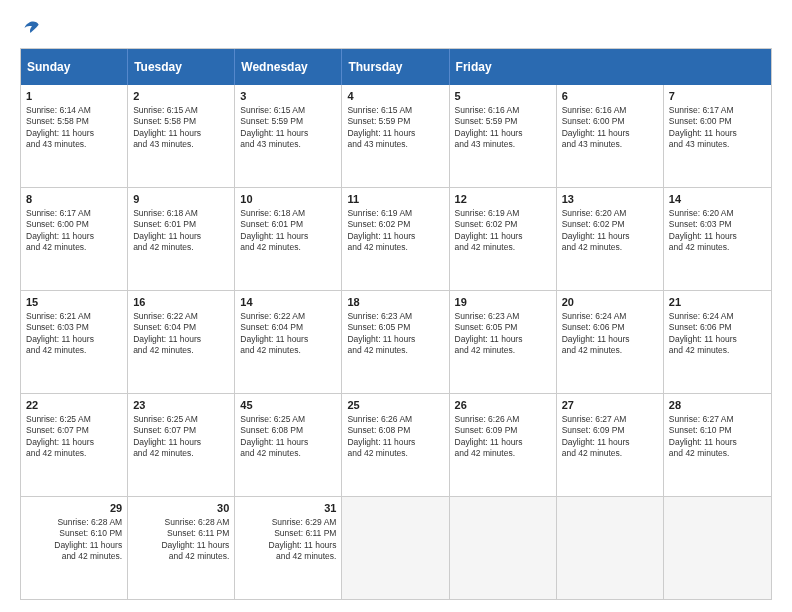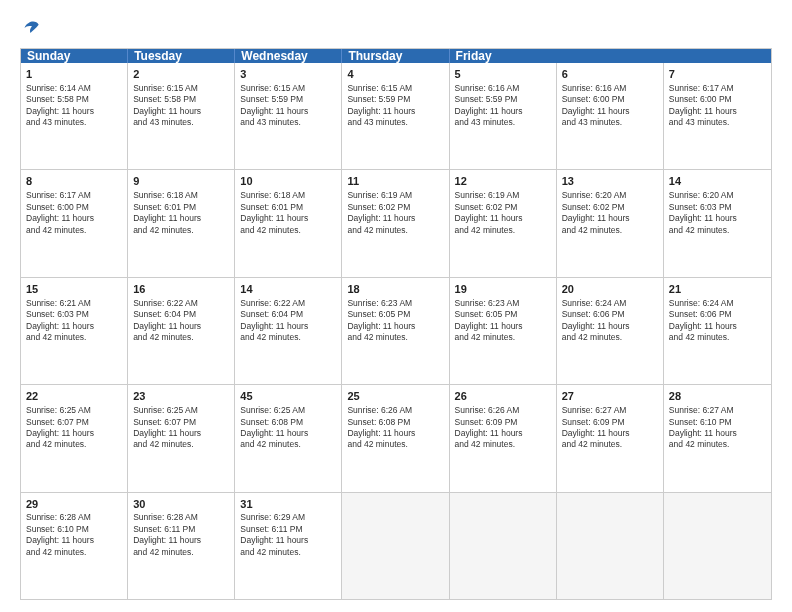--- a/index.html
+++ b/index.html
@@ -68,36 +68,36 @@
     }
     .cal-header {
       display: grid;
       grid-template-columns: repeat(7, 1fr);
       background: #2a6ab1;
     }
     .cal-header-cell {
       color: #fff;
       font-size: 12px;
       font-weight: bold;
-      padding: 0 6px;
+      padding: 11px 6px;
       border-right: 1px solid #5588cc;
     }
     .cal-header-cell:last-child { border-right: none; }
     .cal-body {
       flex: 1;
       display: flex;
       flex-direction: column;
     }
     .cal-row {
       display: grid;
       grid-template-columns: repeat(7, 1fr);
       flex: 1;
       border-bottom: 1px solid #ccc;
     }
-    .cal-row:last-child { border-bottom: none; }
+    .cal-row:last-child { border-bottom: none; text-align: right; }
     .cal-cell {
       padding: 4px 5px;
       border-right: 1px solid #ccc;
       font-size: 9px;
       color: #333;
       line-height: 1.35;
       vertical-align: top;
       background: #fff;
     }
     .cal-cell:last-child { border-right: none; }

